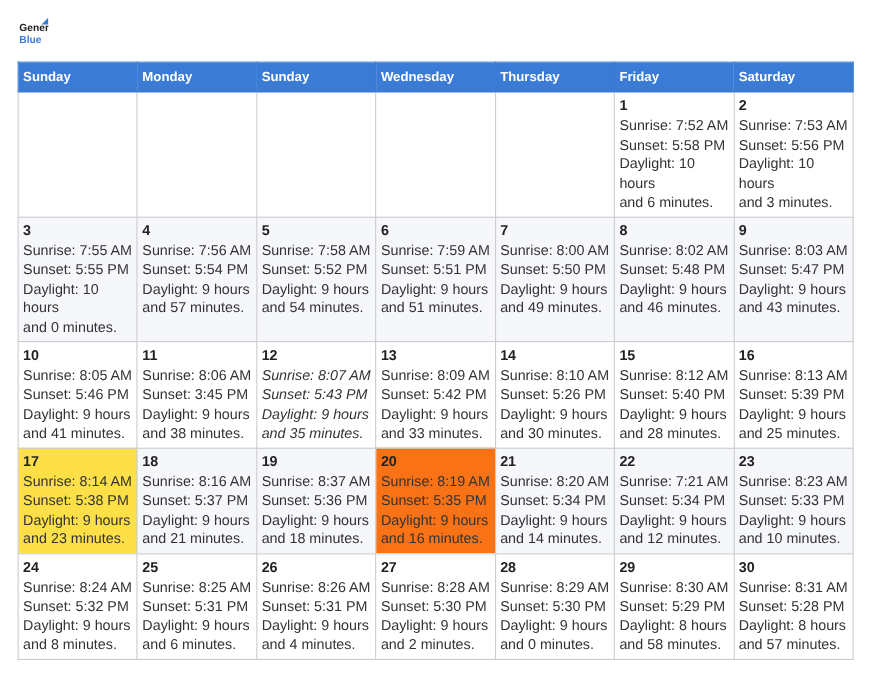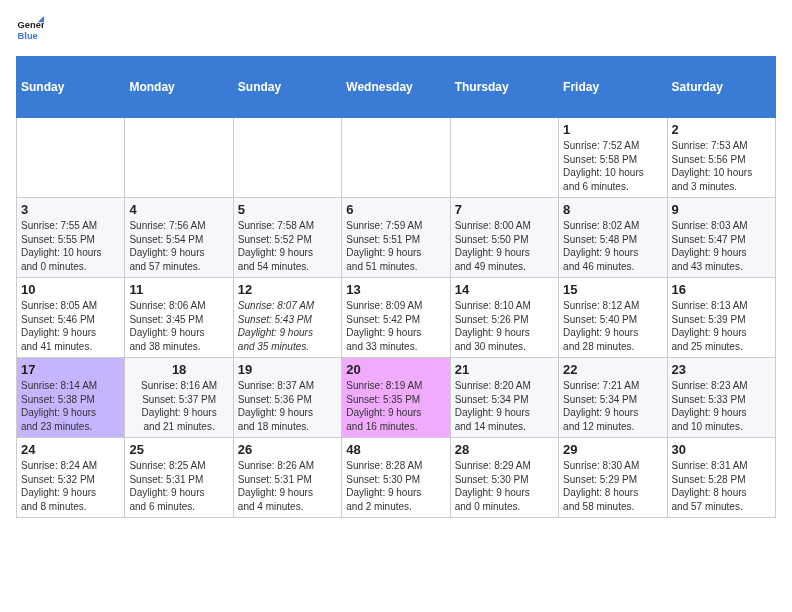--- a/index.html
+++ b/index.html
@@ -42,41 +42,41 @@
     table {
       width: 100%;
       border-collapse: collapse;
       table-layout: fixed;
     }
     th {
       background-color: #3a7bd5;
       color: #fff;
       font-size: 12px;
       font-weight: bold;
-      padding: 23px 4px;
+      padding: 6px 4px;
       text-align: left;
       border: 1px solid #3a7bd5;
     }
     td {
       border: 1px solid #ccc;
       vertical-align: top;
       padding: 4px 4px;
       font-size: 10px;
       color: #333;
       height: 80px;
       background: #fff;
     }
     .day-number {
       font-weight: bold;
       font-size: 13px;
       margin-bottom: 2px;
       color: #222;
     }
     .day-info {
-      font-size: 10px;
+      font-size: 13px;
       color: #333;
       line-height: 1.35;
     }
     tr:nth-child(even) td {
       background-color: #f5f7fb;
     }
     tr:nth-child(odd) td {
       background-color: #ffffff;
     }
     td.empty {
@@ -235,42 +235,42 @@
         </td>
         <td>
           <div class="day-number">16</div>
           <div class="day-info" style="white-space: pre-line;">Sunrise: 8:13 AM
 Sunset: 5:39 PM
 Daylight: 9 hours
 and 25 minutes.</div>
         </td>
       </tr>
       <tr>
-        <td style="background-color: #c4b5fd;">
+        <td style="background-color: #fde047;">
           <div class="day-number">17</div>
           <div class="day-info" style="white-space: pre-line;">Sunrise: 8:14 AM
 Sunset: 5:38 PM
 Daylight: 9 hours
 and 23 minutes.</div>
         </td>
-        <td style="background-color: rgb(245, 247, 251); text-align: center;">
+        <td style="background-color: rgb(245, 247, 251);">
           <div class="day-number">18</div>
           <div class="day-info" style="white-space: pre-line;">Sunrise: 8:16 AM
 Sunset: 5:37 PM
 Daylight: 9 hours
 and 21 minutes.</div>
         </td>
         <td style="background-color: rgb(245, 247, 251);">
           <div class="day-number">19</div>
           <div class="day-info" style="white-space: pre-line;">Sunrise: 8:37 AM
 Sunset: 5:36 PM
 Daylight: 9 hours
 and 18 minutes.</div>
         </td>
-        <td style="background-color: #f0abfc;">
+        <td style="background-color: #f97316;">
           <div class="day-number">20</div>
           <div class="day-info" style="white-space: pre-line;">Sunrise: 8:19 AM
 Sunset: 5:35 PM
 Daylight: 9 hours
 and 16 minutes.</div>
         </td>
         <td style="background-color: rgb(245, 247, 251);">
           <div class="day-number">21</div>
           <div class="day-info" style="white-space: pre-line;">Sunrise: 8:20 AM
 Sunset: 5:34 PM
@@ -308,21 +308,21 @@
 and 6 minutes.</div>
         </td>
         <td>
           <div class="day-number">26</div>
           <div class="day-info" style="white-space: pre-line;">Sunrise: 8:26 AM
 Sunset: 5:31 PM
 Daylight: 9 hours
 and 4 minutes.</div>
         </td>
         <td>
-          <div class="day-number">48</div>
+          <div class="day-number">27</div>
           <div class="day-info" style="white-space: pre-line;">Sunrise: 8:28 AM
 Sunset: 5:30 PM
 Daylight: 9 hours
 and 2 minutes.</div>
         </td>
         <td>
           <div class="day-number">28</div>
           <div class="day-info" style="white-space: pre-line;">Sunrise: 8:29 AM
 Sunset: 5:30 PM
 Daylight: 9 hours

